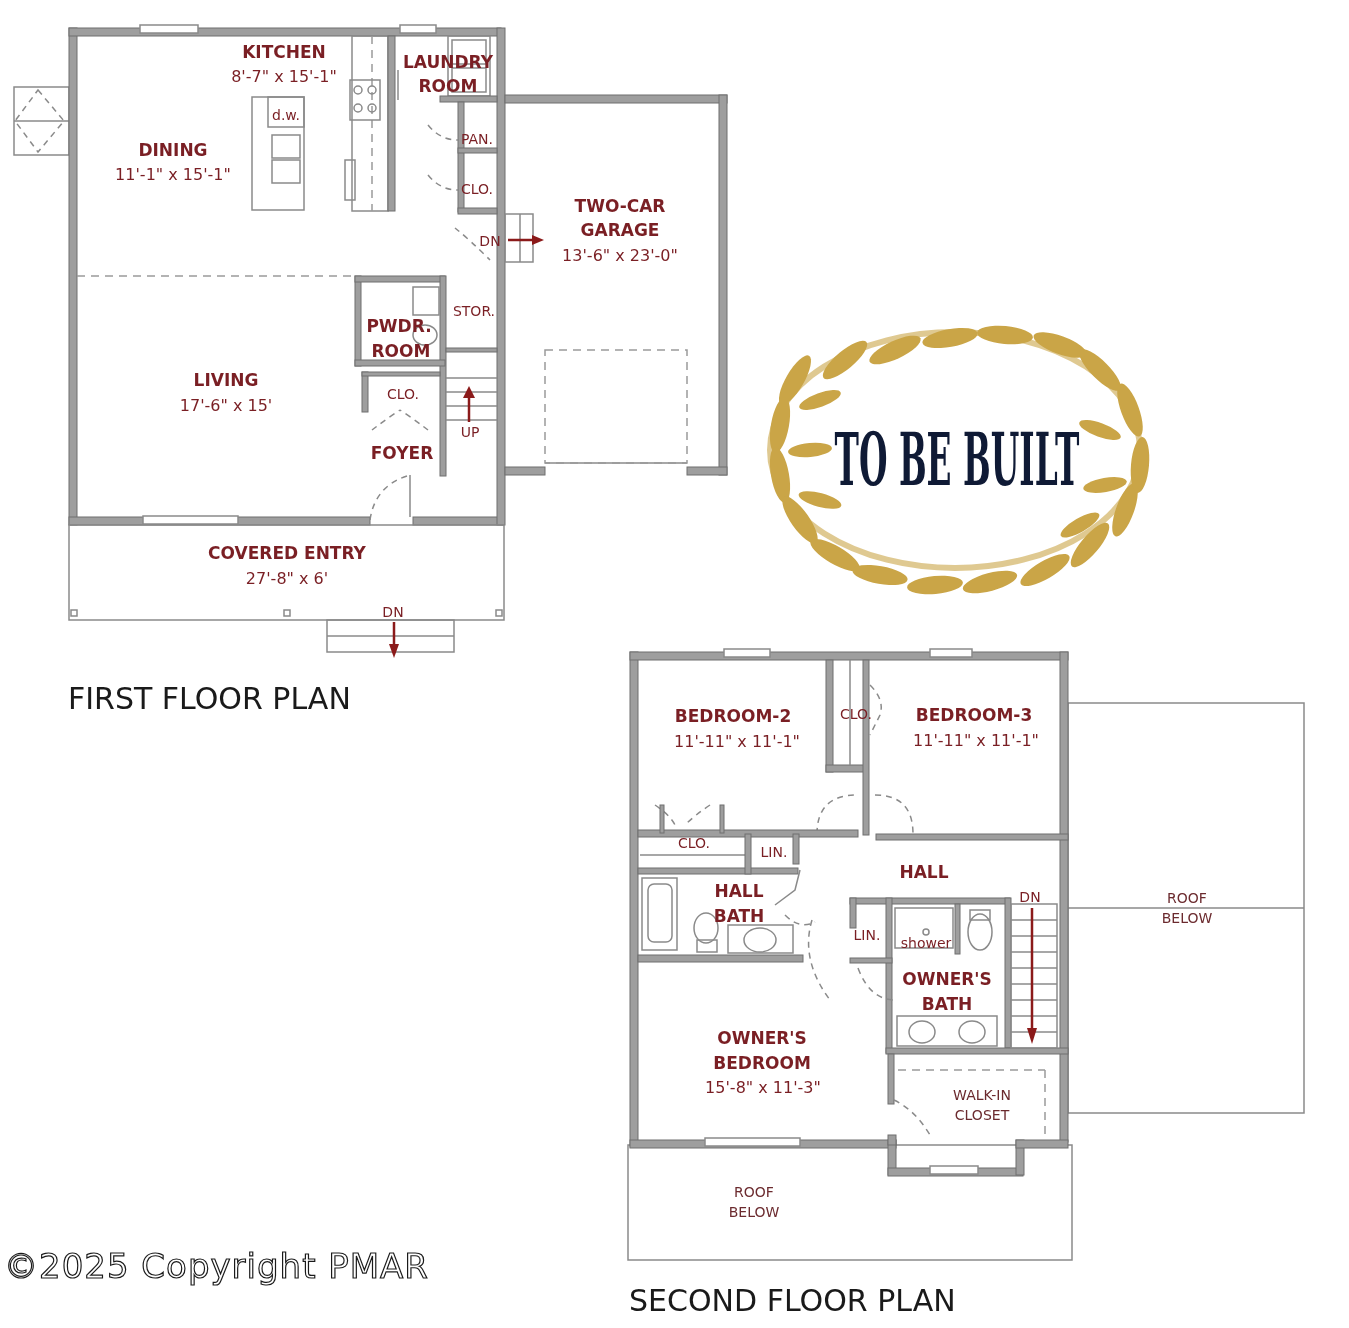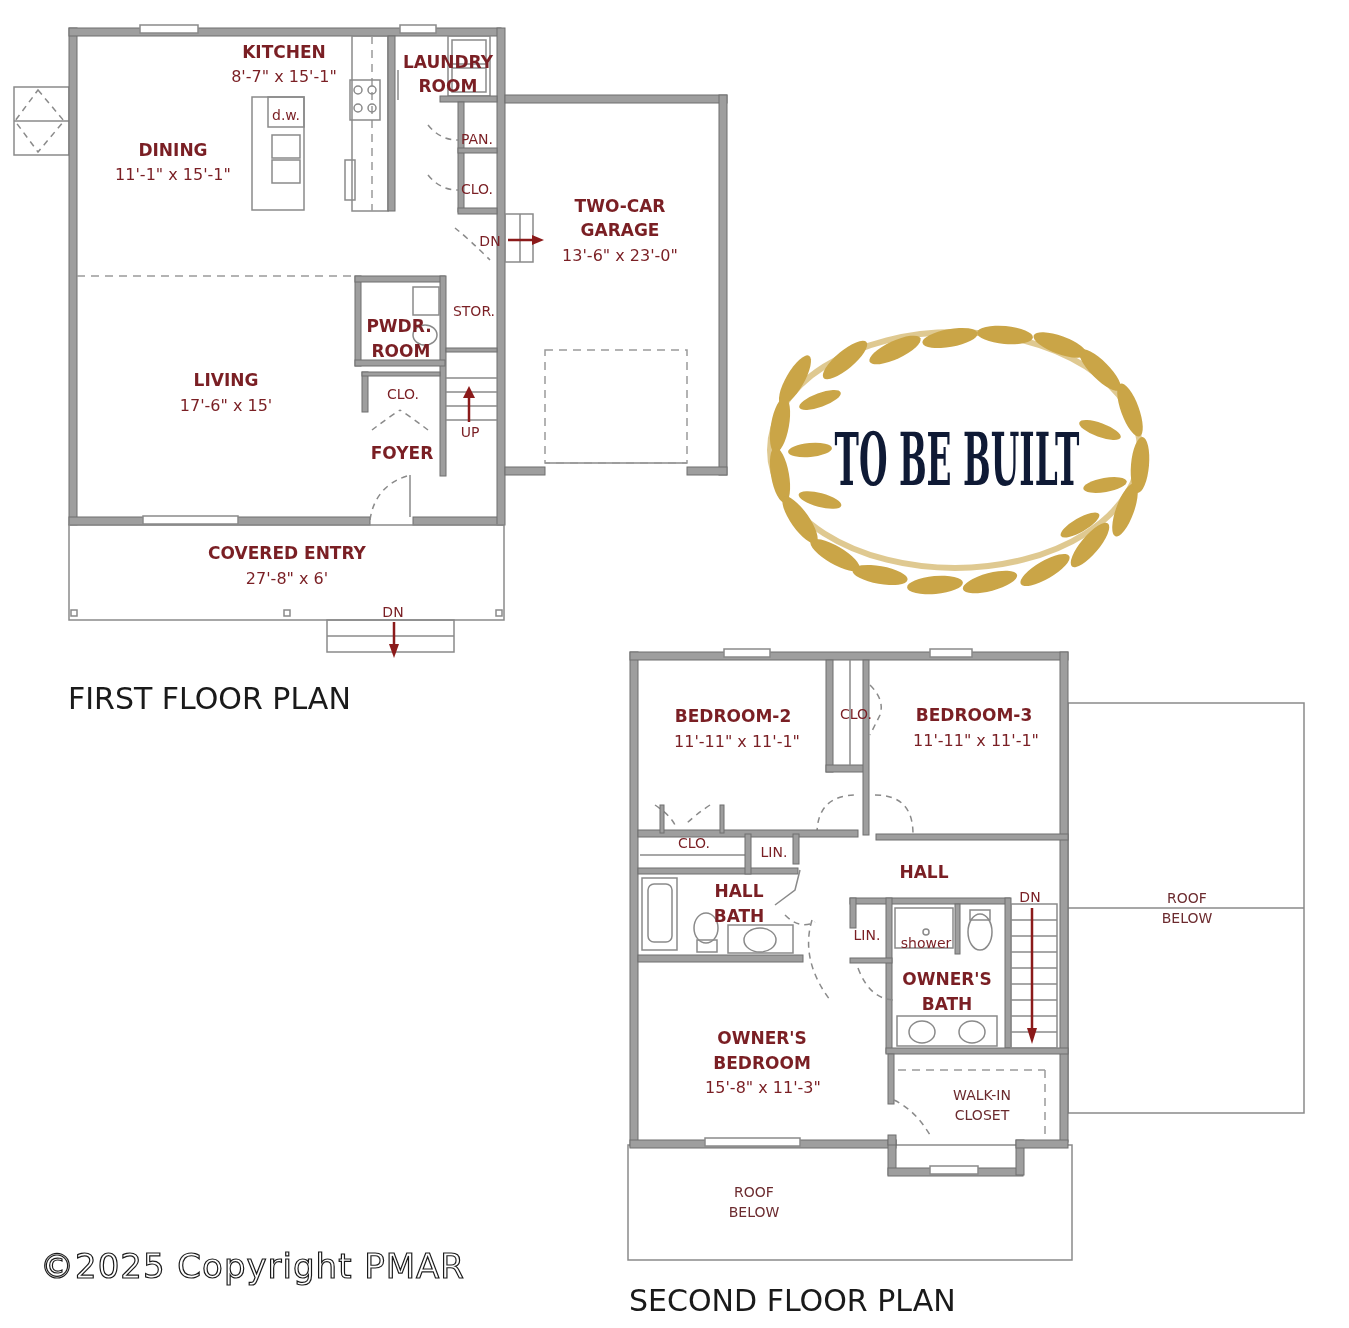--- a/index.html
+++ b/index.html
@@ -12,21 +12,21 @@
   .plan-title { font-family:"DejaVu Sans", sans-serif; fill:#1a1a1a; font-size:30px; }
   .wall { fill:#9e9e9e; stroke:#6f6f6f; stroke-width:1; }
   .thin { fill:none; stroke:#8a8a8a; stroke-width:1.5; }
   .dash { fill:none; stroke:#9a9a9a; stroke-width:1.5; stroke-dasharray:8 6; }
   .door { fill:none; stroke:#8a8a8a; stroke-width:1.5; stroke-dasharray:6 5; }
   .win { fill:#ffffff; stroke:#8a8a8a; stroke-width:1.5; }
   .arrow { stroke:#8b1a1a; stroke-width:2.5; fill:none; }
   .arrowhead { fill:#8b1a1a; }
   .tbb { font-family:"DejaVu Serif", serif; font-weight:bold; fill:#0f1a35; text-anchor:middle; }
   .leaf { fill:#caa547; }
-  .copyright { position:absolute; left:4px; top:1246px; font-family:"DejaVu Sans", sans-serif; font-size:34px; color:#ffffff; -webkit-text-stroke:1.2px #1a1a1a; letter-spacing:1px;margin-left:36px; }
+  .copyright { position:absolute; left:4px; top:1246px; font-family:"DejaVu Sans", sans-serif; font-size:34px; color:#ffffff; -webkit-text-stroke:1.2px #1a1a1a; letter-spacing:1px; }
 </style>
 </head>
 <body>
 
 <svg width="1349" height="1328" viewBox="0 0 1349 1328">
 
   <g>
 
     <g>
       <rect x="14" y="87" width="55" height="68" class="thin"></rect>

